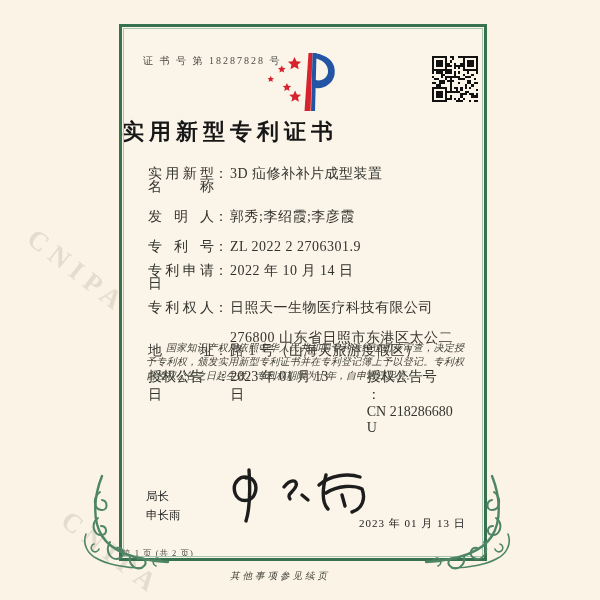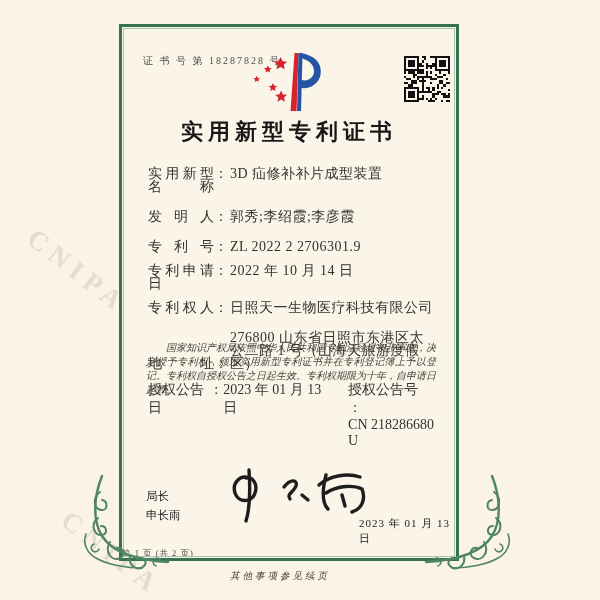--- a/index.html
+++ b/index.html
@@ -11,33 +11,33 @@
   }
   
   .wm{
     position:absolute;font-family:"Liberation Serif",serif;
     font-size:27px;font-weight:bold;letter-spacing:7px;
     color:#b5ab99;opacity:.30;transform:rotate(38deg);
     pointer-events:none;white-space:nowrap;
   }
   
   .frame{
-    position:absolute;left:119px;top:24px;width:340px;height:537px;
+    position:absolute;left:119px;top:24px;width:368px;height:537px;
     border:3px solid #37714e;box-sizing:border-box;
     background:#fbf5e9;
   }
   .frame::after{
     content:"";position:absolute;inset:1px;border:1px solid #a8c5b2;pointer-events:none;
   }
   
   .cert-no{position:absolute;left:21px;top:27px;font-size:10px;letter-spacing:2px;color:#4a4a44;}
   .logo{position:absolute;left:50%;top:24px;transform:translateX(-52%);}
   .qr{position:absolute;right:6px;top:29px;width:46px;height:46px;}
   .title{
-    position:absolute;left:0;right:0;top:90px;text-align:center;
+    position:absolute;left:0;right:0;top:90px;text-align:left;
     font-size:22px;font-weight:bold;letter-spacing:5px;color:#171717;
   }
   
   .fields{position:absolute;left:26px;right:20px;top:140px;font-size:14px;color:#33332e;}
   .field-row{display:flex;align-items:flex-start;line-height:13px;}
   .field-label{
     display:inline-block;width:66px;flex:0 0 66px;
     text-align:justify;text-align-last:justify;
   }
   .field-colon{flex:0 0 auto;}

